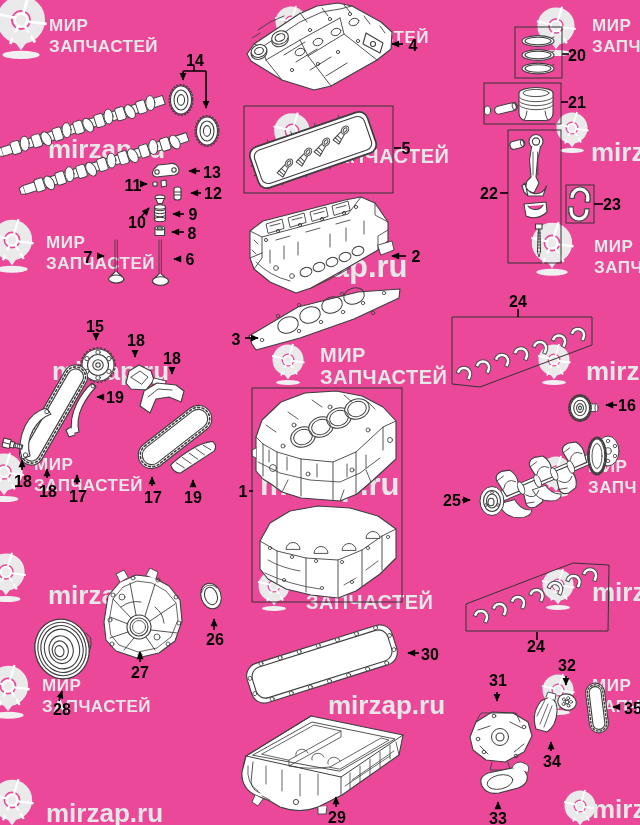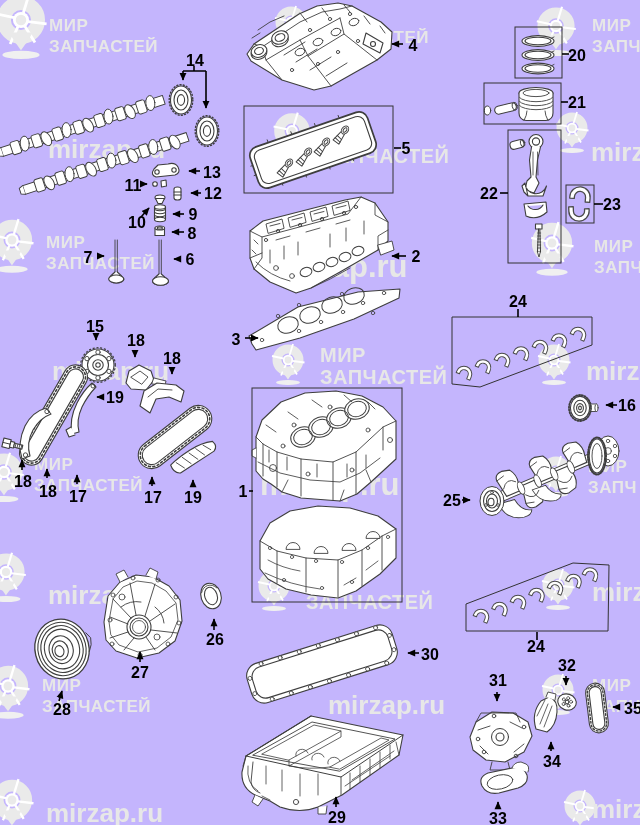--- a/index.html
+++ b/index.html
@@ -1,16 +1,16 @@
 <!DOCTYPE html>
 <html><head>
 <meta charset="utf-8">
 <style>
 html,body{margin:0;padding:0;background:#fff;}
-#page{position:relative;width:640px;height:825px;background:#c4b5fd;overflow:hidden;}
+#page{position:relative;width:640px;height:825px;background:#ec4899;overflow:hidden;}
 svg{display:block;}
 text{font-family:"Liberation Sans", sans-serif;-webkit-font-smoothing:antialiased;}
 .lbl{font-weight:bold;font-size:16px;fill:#000;}
 .wmt{font-weight:bold;font-size:17px;fill:#e7e7e7;letter-spacing:0.5px;}
 .wmm{font-weight:bold;font-size:26px;fill:#e7e7e7;}
 </style>
 </head>
 <body>
 <div id="page">
 <svg width="640" height="825" viewBox="0 0 640 825">

